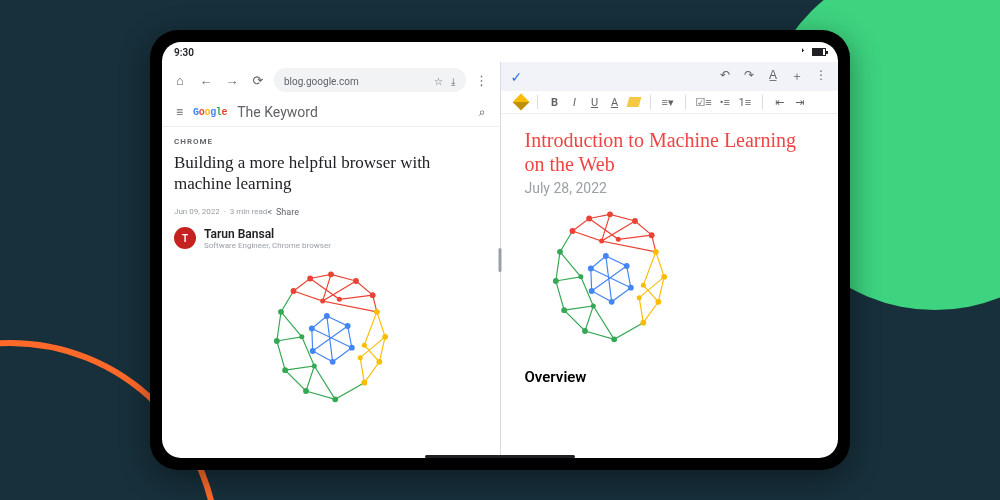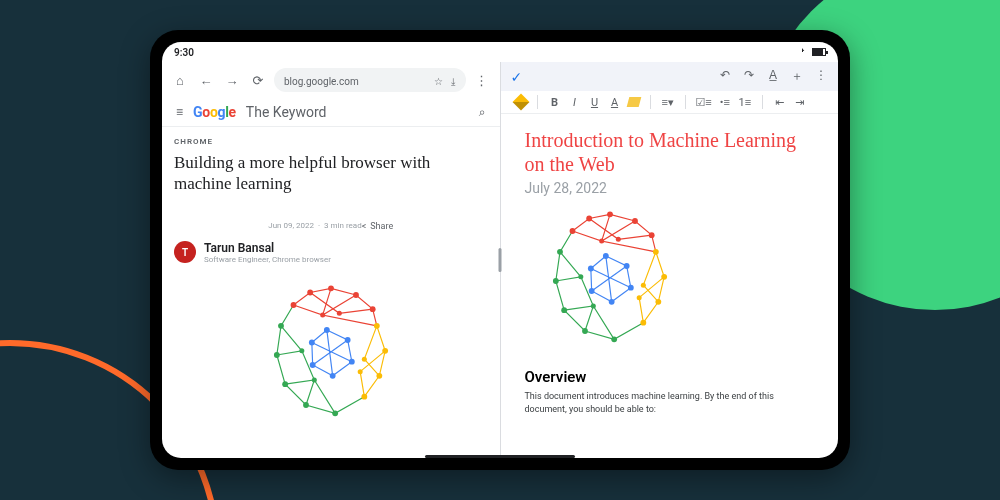--- a/index.html
+++ b/index.html
@@ -81,28 +81,28 @@
     display:flex; align-items:center; gap:10px; padding: 6px 14px; font-size:10px; color:#5f6368;
     border-bottom:1px solid #eceef0;
   }
   .burger { font-size:12px; }
   .g-logo span:nth-child(1){color:#4285f4}
   .g-logo span:nth-child(2){color:#ea4335}
   .g-logo span:nth-child(3){color:#fbbc05}
   .g-logo span:nth-child(4){color:#4285f4}
   .g-logo span:nth-child(5){color:#34a853}
   .g-logo span:nth-child(6){color:#ea4335}
-  .g-logo { font-weight:700; font-size:14px; letter-spacing:-0.3px; }
+  .g-logo { font-weight:700; font-size:10px; letter-spacing:-0.3px;font-family:Liberation Mono, monospace; }
   .keyword-label { color:#5f6368; font-size:14px; }
   .search-right { margin-left:auto; font-size:12px; }
 
   .article { padding: 10px 12px; }
   .kicker { font-size:8px; letter-spacing:1px; color:#5f6368; font-weight:600; }
   .headline { font-size:17px; font-weight:400; color:#202124; margin-top:6px; line-height:1.25; font-family: Georgia, 'Times New Roman', serif; }
-  .meta-row { display:flex; align-items:center; justify-content:center; margin-top:26px; font-size:8px; color:#9aa0a6; }
+  .meta-row { display:flex; align-items:center; justify-content:flex-start; margin-top:12px; font-size:8px; color:#9aa0a6; }
   .share { display:flex; align-items:center; gap:4px; color:#5f6368; font-size:9px; }
   .author-row { display:flex; align-items:center; gap:8px; margin-top:10px; }
   .avatar { width:22px; height:22px; border-radius:50%; background:#c5221f; color:#fff; display:flex; align-items:center; justify-content:center; font-size:10px; font-weight:600; }
   .author-name { font-size:12px; font-weight:600; color:#202124; }
   .author-role { font-size:8px; color:#9aa0a6; }
   .chrome-art { margin:16px auto 0; display:block; }
 
   
   .docs-top {
     display:flex; align-items:center; justify-content:space-between;
@@ -362,21 +362,20 @@
                 <circle cx="95" cy="60" r="3.5" fill="#4285f4"></circle>
                   <circle cx="120" cy="72" r="3.5" fill="#4285f4"></circle>
                 <circle cx="125" cy="98" r="3.5" fill="#4285f4"></circle>
                   <circle cx="102" cy="115" r="3.5" fill="#4285f4"></circle>
                 <circle cx="78" cy="102" r="3.5" fill="#4285f4"></circle>
                   <circle cx="77" cy="75" r="3.5" fill="#4285f4"></circle>
               </g>
             </svg>
 
             <div class="section-h">Overview</div>
-            <div class="section-p">This document introduces machine learning. By the end of this document, you should be able to:</div>
           </div>
         </div>
 
         <div class="navpill"></div>
       </div>
 
     </div>
   </div>
 </div>
 

